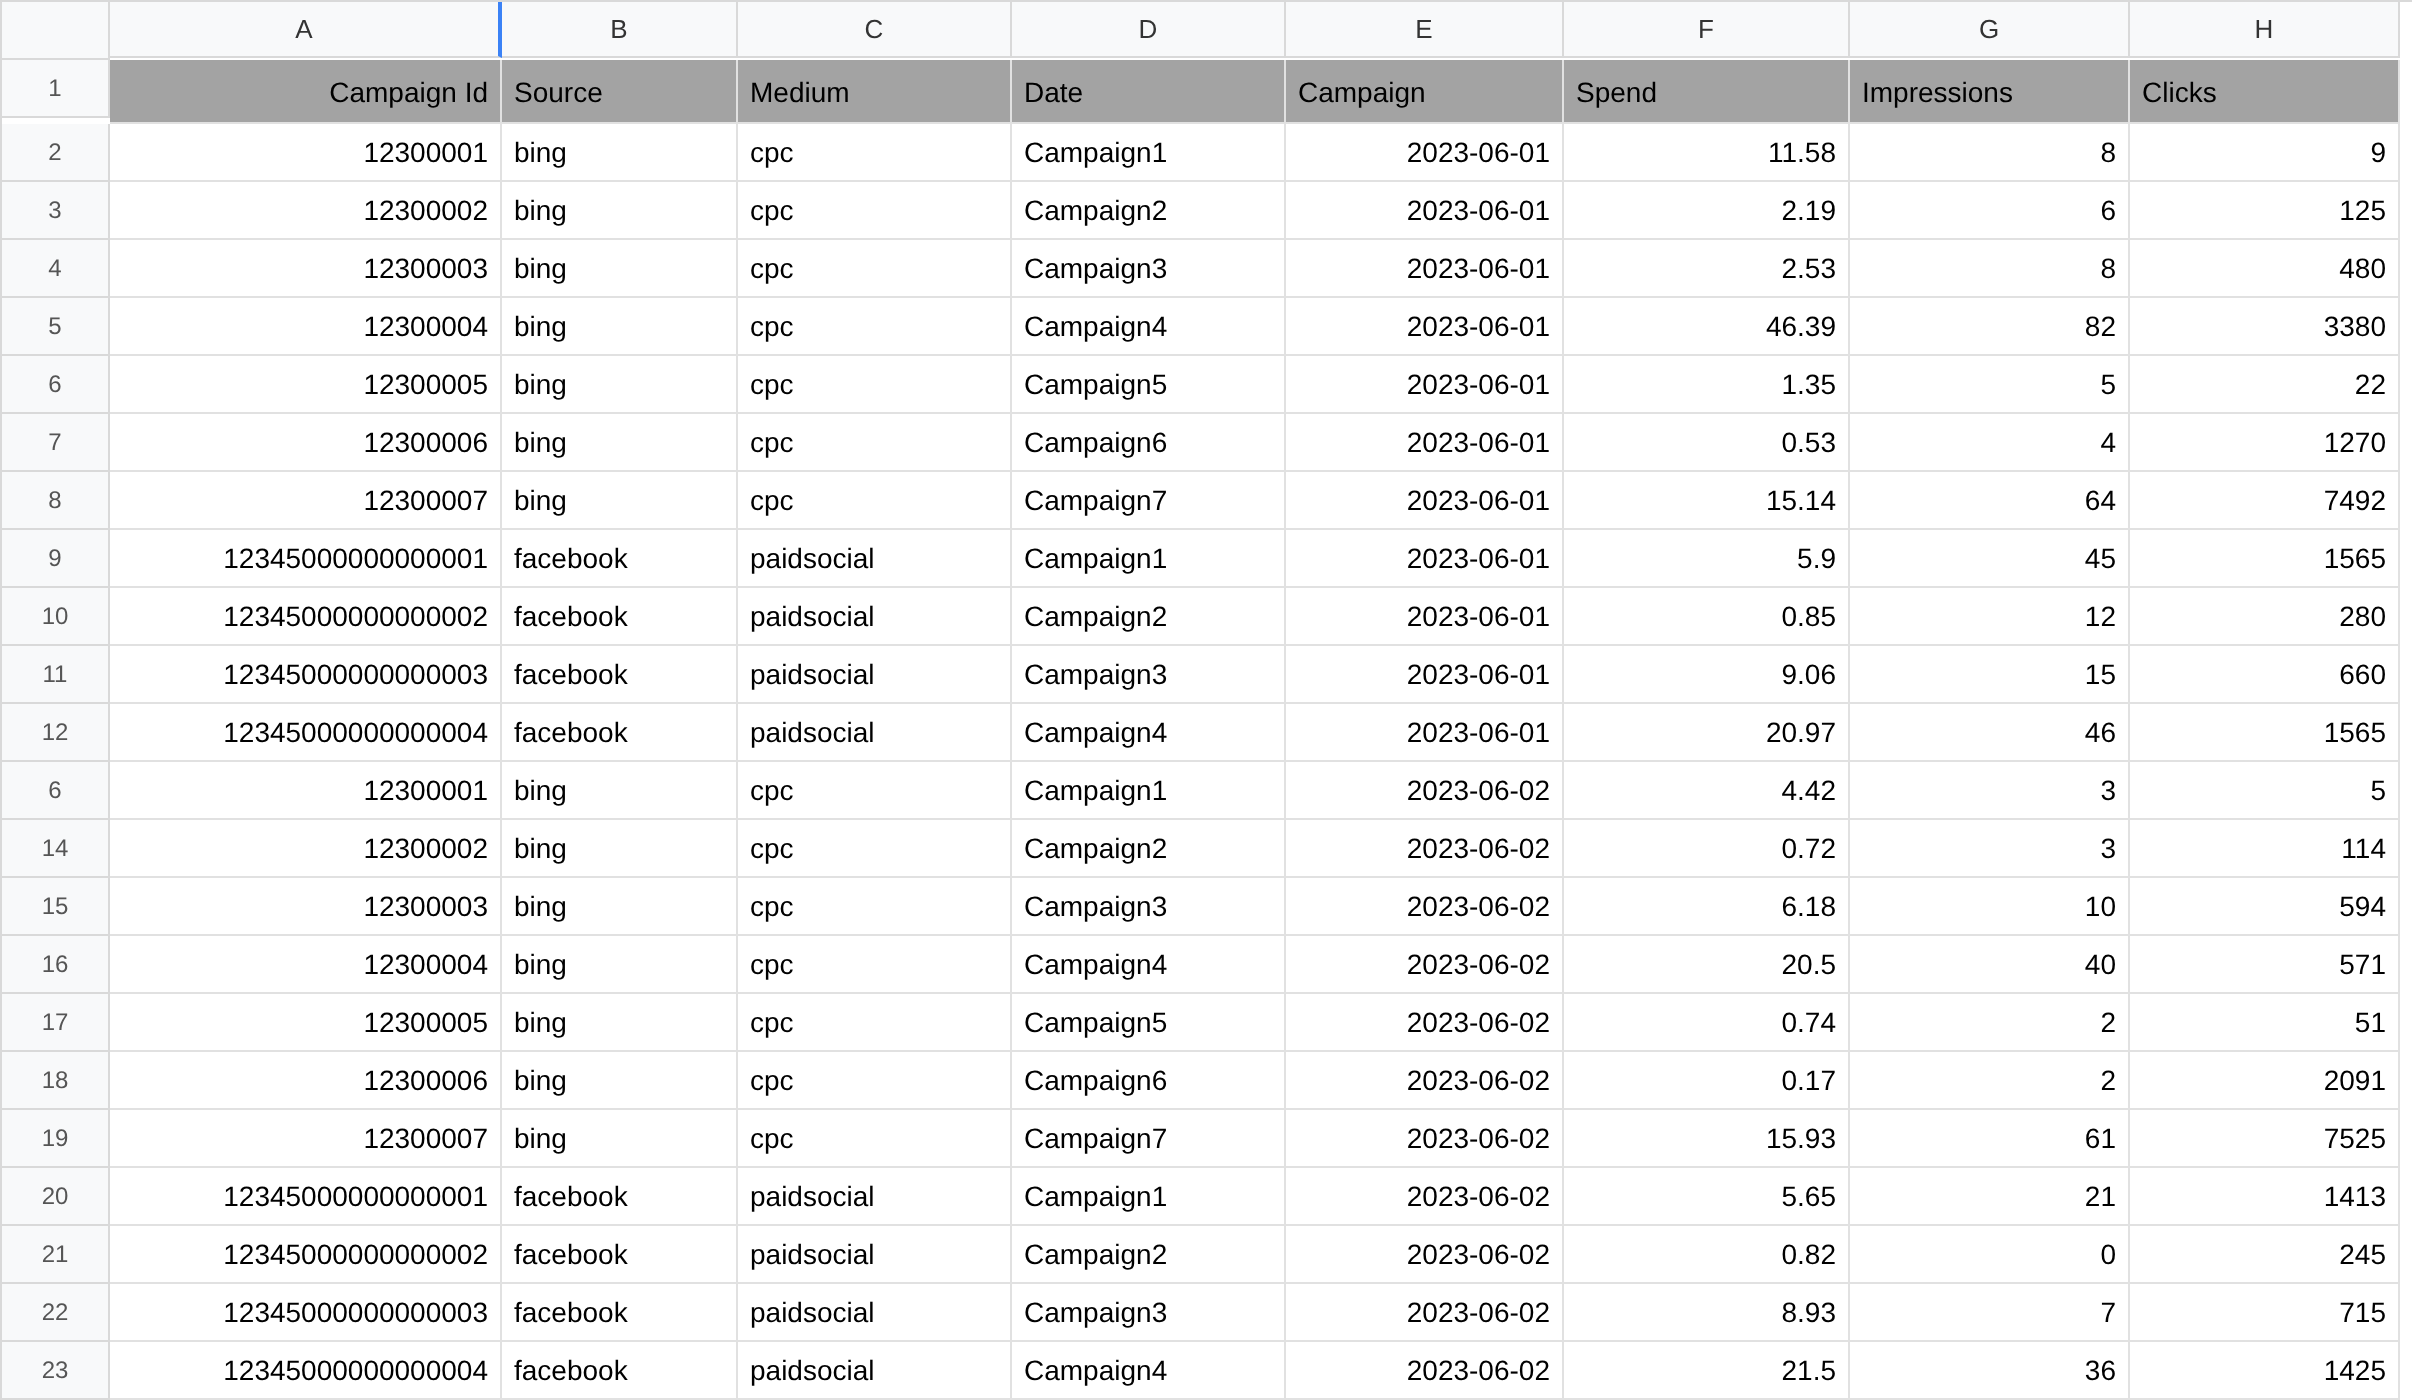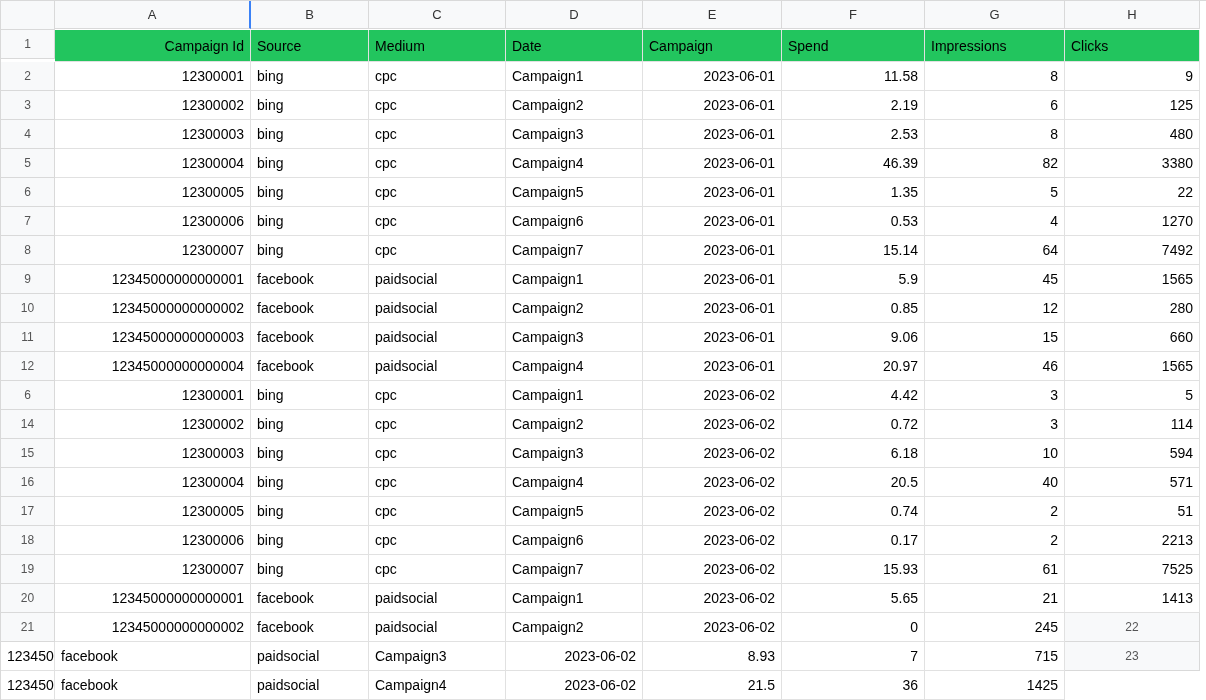--- a/index.html
+++ b/index.html
@@ -50,21 +50,21 @@
   }
   .corner {
     background: #f8f9fa;
     border-right: 1px solid #d9d9d9;
     border-bottom: 1px solid #d9d9d9;
   }
   .col-A-sel {
     border-right: 2px solid #3b82f6;
   }
   .header-row {
-    background: #22c55e;
+    background: #a3a3a3;
     font-weight: 400;
     color: #000;
     height: 32px;
     line-height: 22px;
   }
   .num { text-align: right; }
   .txt { text-align: left; }
 </style>
 </head>
 <body>
@@ -233,21 +233,21 @@
     <div class="cell num">2</div>
     <div class="cell num">51</div>
     <div class="cell row-num">18</div>
     <div class="cell num">12300006</div>
     <div class="cell txt">bing</div>
     <div class="cell txt">cpc</div>
     <div class="cell txt">Campaign6</div>
     <div class="cell num">2023-06-02</div>
     <div class="cell num">0.17</div>
     <div class="cell num">2</div>
-    <div class="cell num">2213</div>
+    <div class="cell num">2091</div>
     <div class="cell row-num">19</div>
     <div class="cell num">12300007</div>
     <div class="cell txt">bing</div>
     <div class="cell txt">cpc</div>
     <div class="cell txt">Campaign7</div>
     <div class="cell num">2023-06-02</div>
     <div class="cell num">15.93</div>
     <div class="cell num">61</div>
     <div class="cell num">7525</div>
     <div class="cell row-num">20</div>
@@ -258,20 +258,21 @@
     <div class="cell num">2023-06-02</div>
     <div class="cell num">5.65</div>
     <div class="cell num">21</div>
     <div class="cell num">1413</div>
     <div class="cell row-num">21</div>
     <div class="cell num">12345000000000002</div>
     <div class="cell txt">facebook</div>
     <div class="cell txt">paidsocial</div>
     <div class="cell txt">Campaign2</div>
     <div class="cell num">2023-06-02</div>
+    <div class="cell num">0.82</div>
     <div class="cell num">0</div>
     <div class="cell num">245</div>
     <div class="cell row-num">22</div>
     <div class="cell num">12345000000000003</div>
     <div class="cell txt">facebook</div>
     <div class="cell txt">paidsocial</div>
     <div class="cell txt">Campaign3</div>
     <div class="cell num">2023-06-02</div>
     <div class="cell num">8.93</div>
     <div class="cell num">7</div>

